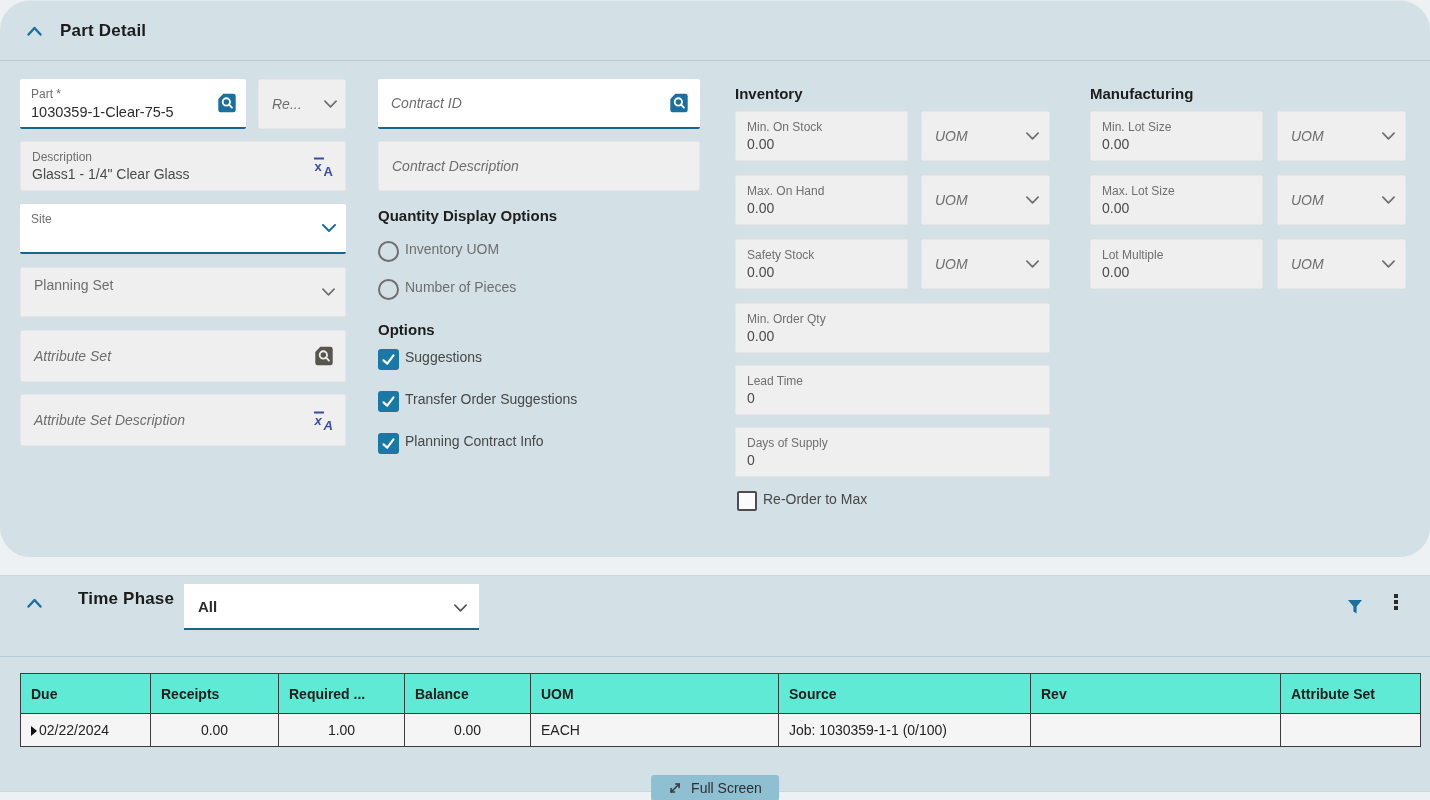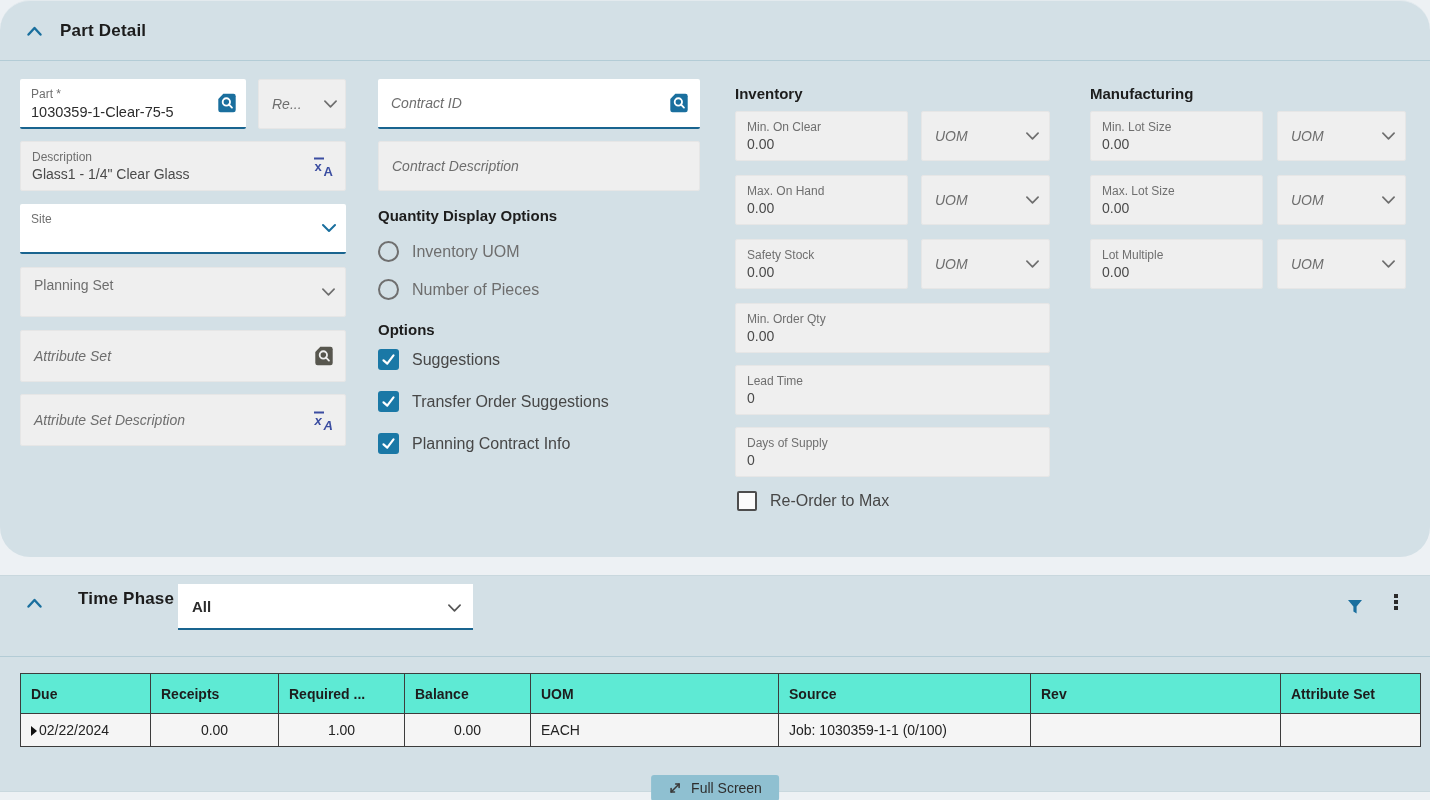--- a/index.html
+++ b/index.html
@@ -29,28 +29,28 @@
   .val.strong { color:#2c2c2c; font-size:14.5px; }
   .icon-r { position:absolute; right:8px; top:50%; transform:translateY(-50%); display:flex; align-items:center; }
   .icon-r2 { position:absolute; right:10px; top:50%; transform:translateY(-50%); display:flex; align-items:center; }
 
   .redacted { width:152px; height:12px; margin-top:4px; border-radius:2px; opacity:.85;
     background:repeating-linear-gradient(90deg,#c9b8a8 0 6px,#9aa7b5 6px 12px,#b7c4c9 12px 18px,#d8cfc4 18px 24px);
     filter:blur(1.6px); }
 
   .col-h { position:absolute; font-size:15px; font-weight:700; color:#1d1d1d; }
 
-  .opt-row { position:absolute; display:flex; align-items:center; gap:13px; font-size:16px; color:#6e6e6e; }
+  .opt-row { position:absolute; display:flex; gap:6px; font-size:14px; color:#6e6e6e; }
   .opt-row.darktext { color:#474747; }
   .radio { width:21px; height:21px; border:2px solid #6f6f6f; border-radius:50%; background:transparent; flex:0 0 auto; }
   .cb { width:21px; height:21px; border-radius:3px; background:#1a78a6; display:flex; align-items:center; justify-content:center; flex:0 0 auto; }
   .cb-empty { width:20px; height:20px; border:2px solid #4d4d4d; border-radius:2px; background:#fbfbfb; flex:0 0 auto; }
 
   
-  .tp-select { position:absolute; left:178px; top:8px; width:295px; height:46px; background:#fff;
+  .tp-select { position:absolute; left:184px; top:8px; width:295px; height:46px; background:#fff;
                border-bottom:2px solid #19648f; display:flex; align-items:center; padding:0 14px;
                font-size:15px; font-weight:600; color:#2b2b2b; }
   .tp-select .chev { position:absolute; right:12px; }
   .tp-divider { position:absolute; left:0; right:0; top:80px; border-bottom:1px solid #b3ccd6; }
 
   .kebab { display:flex; flex-direction:column; gap:2.5px; }
   .kebab i { width:3.5px; height:3.5px; background:#2a2a2a; display:block; }
 
   
   table.tp { position:absolute; left:20px; top:97px; width:1400px; border-collapse:collapse; table-layout:fixed; }
@@ -205,21 +205,21 @@
           <svg width="15" height="15" viewBox="0 0 18 18">
             <polyline points="3,10 7.5,14 15,4" fill="none" stroke="#fff" stroke-width="2.6" stroke-linecap="round" stroke-linejoin="round"></polyline>
           </svg>
         </span>
       <span>Planning Contract Info</span>
     </div>
 
     <div class="col-h" style="left:735px; top:84px;">Inventory</div>
 
     <div class="f gray two-line" style="left:735px; top:110px; width:173px; height:50px;">
-      <span class="lbl">Min. On Clear</span>
+      <span class="lbl">Min. On Stock</span>
       <span class="val">0.00</span>
     </div>
     <div class="f gray center-f" style="left:921px; top:110px; width:129px; height:50px;">
       <span>UOM</span>
       <span class="icon-r2">
           <svg width="13" height="8" viewBox="0 0 14 8">
             <polyline points="1,1 7,7 13,1" fill="none" stroke="#6e6e6e" stroke-width="1.8" stroke-linecap="round" stroke-linejoin="round"></polyline>
           </svg>
         </span>
     </div>

